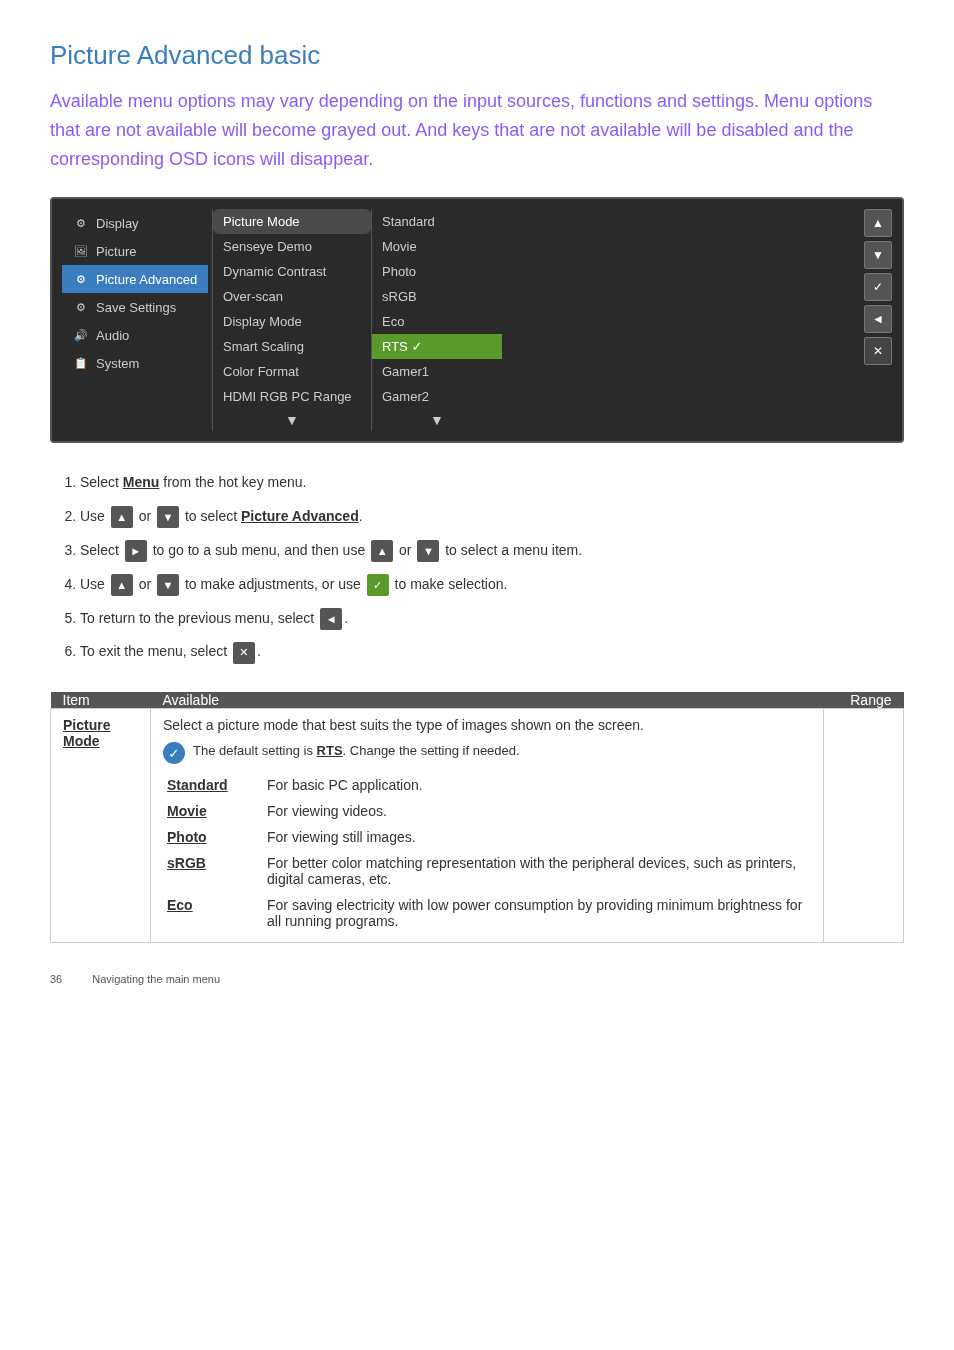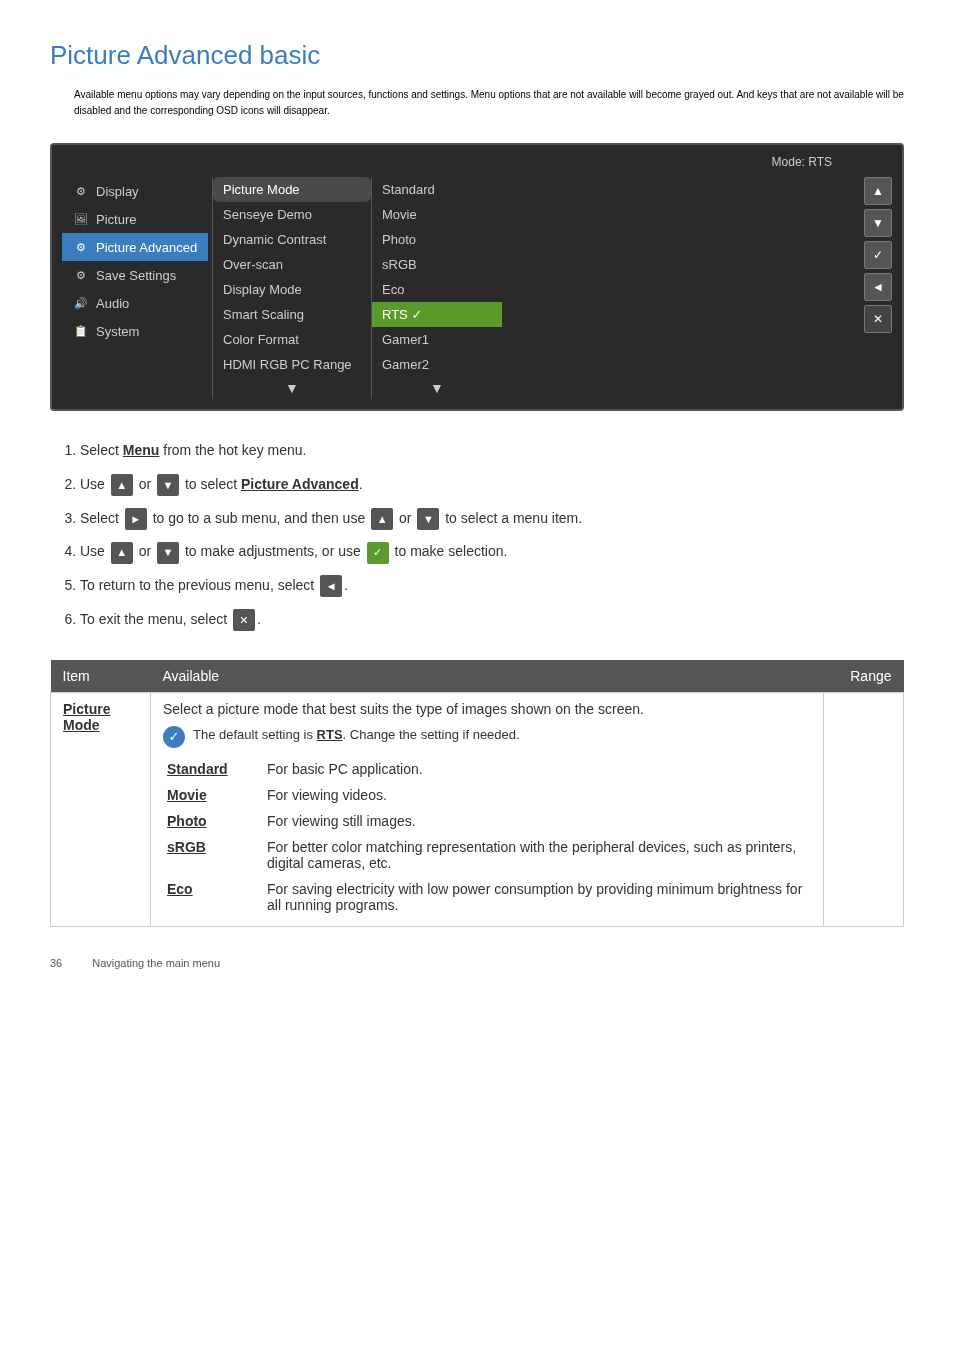--- a/index.html
+++ b/index.html
@@ -11,25 +11,24 @@
       padding: 40px 50px;
       max-width: 954px;
     }
     h1 {
       color: #3a7ebf;
       font-size: 26px;
       font-weight: normal;
       margin-bottom: 16px;
     }
     .intro-text {
-      font-size: 10px;
+      font-size: 18px;
       line-height: 1.6;
       margin-bottom: 24px;
-      color: #000000;
-      margin-left: 24px;
+      color: #8b5cf6;
     }
     
     .osd-container {
       background: #2a2a2a;
       border: 2px solid #555;
       border-radius: 4px;
       padding: 10px;
       margin-bottom: 28px;
       position: relative;
     }
@@ -155,21 +154,21 @@
 
     
     .func-table {
       width: 100%;
       border-collapse: collapse;
       font-size: 14px;
     }
     .func-table th {
       background: #555;
       color: #fff;
-      padding: 8px 12px;
+      padding: 0 12px;
       text-align: left;
       font-weight: normal;
     }
     .func-table th.range-col {
       text-align: right;
     }
     .func-table td {
       border: 1px solid #ccc;
       padding: 8px 12px;
       vertical-align: top;
@@ -231,21 +230,20 @@
       gap: 30px;
     }
   </style>
 </head>
 <body>
 
 <h1>Picture Advanced basic</h1>
 <p class="intro-text">Available menu options may vary depending on the input sources, functions and settings. Menu options that are not available will become grayed out. And keys that are not available will be disabled and the corresponding OSD icons will disappear.</p>
 
 <div class="osd-container">
-  <div class="mode-label">Mode: RTS</div>
   <div class="osd-inner">
 
     <div class="osd-col osd-col-left">
       <div class="osd-item">
         <span class="osd-icon">⚙</span>
         <span>Display</span>
       </div>
       <div class="osd-item">
         <span class="osd-icon">🖼</span>
         <span>Picture</span>

